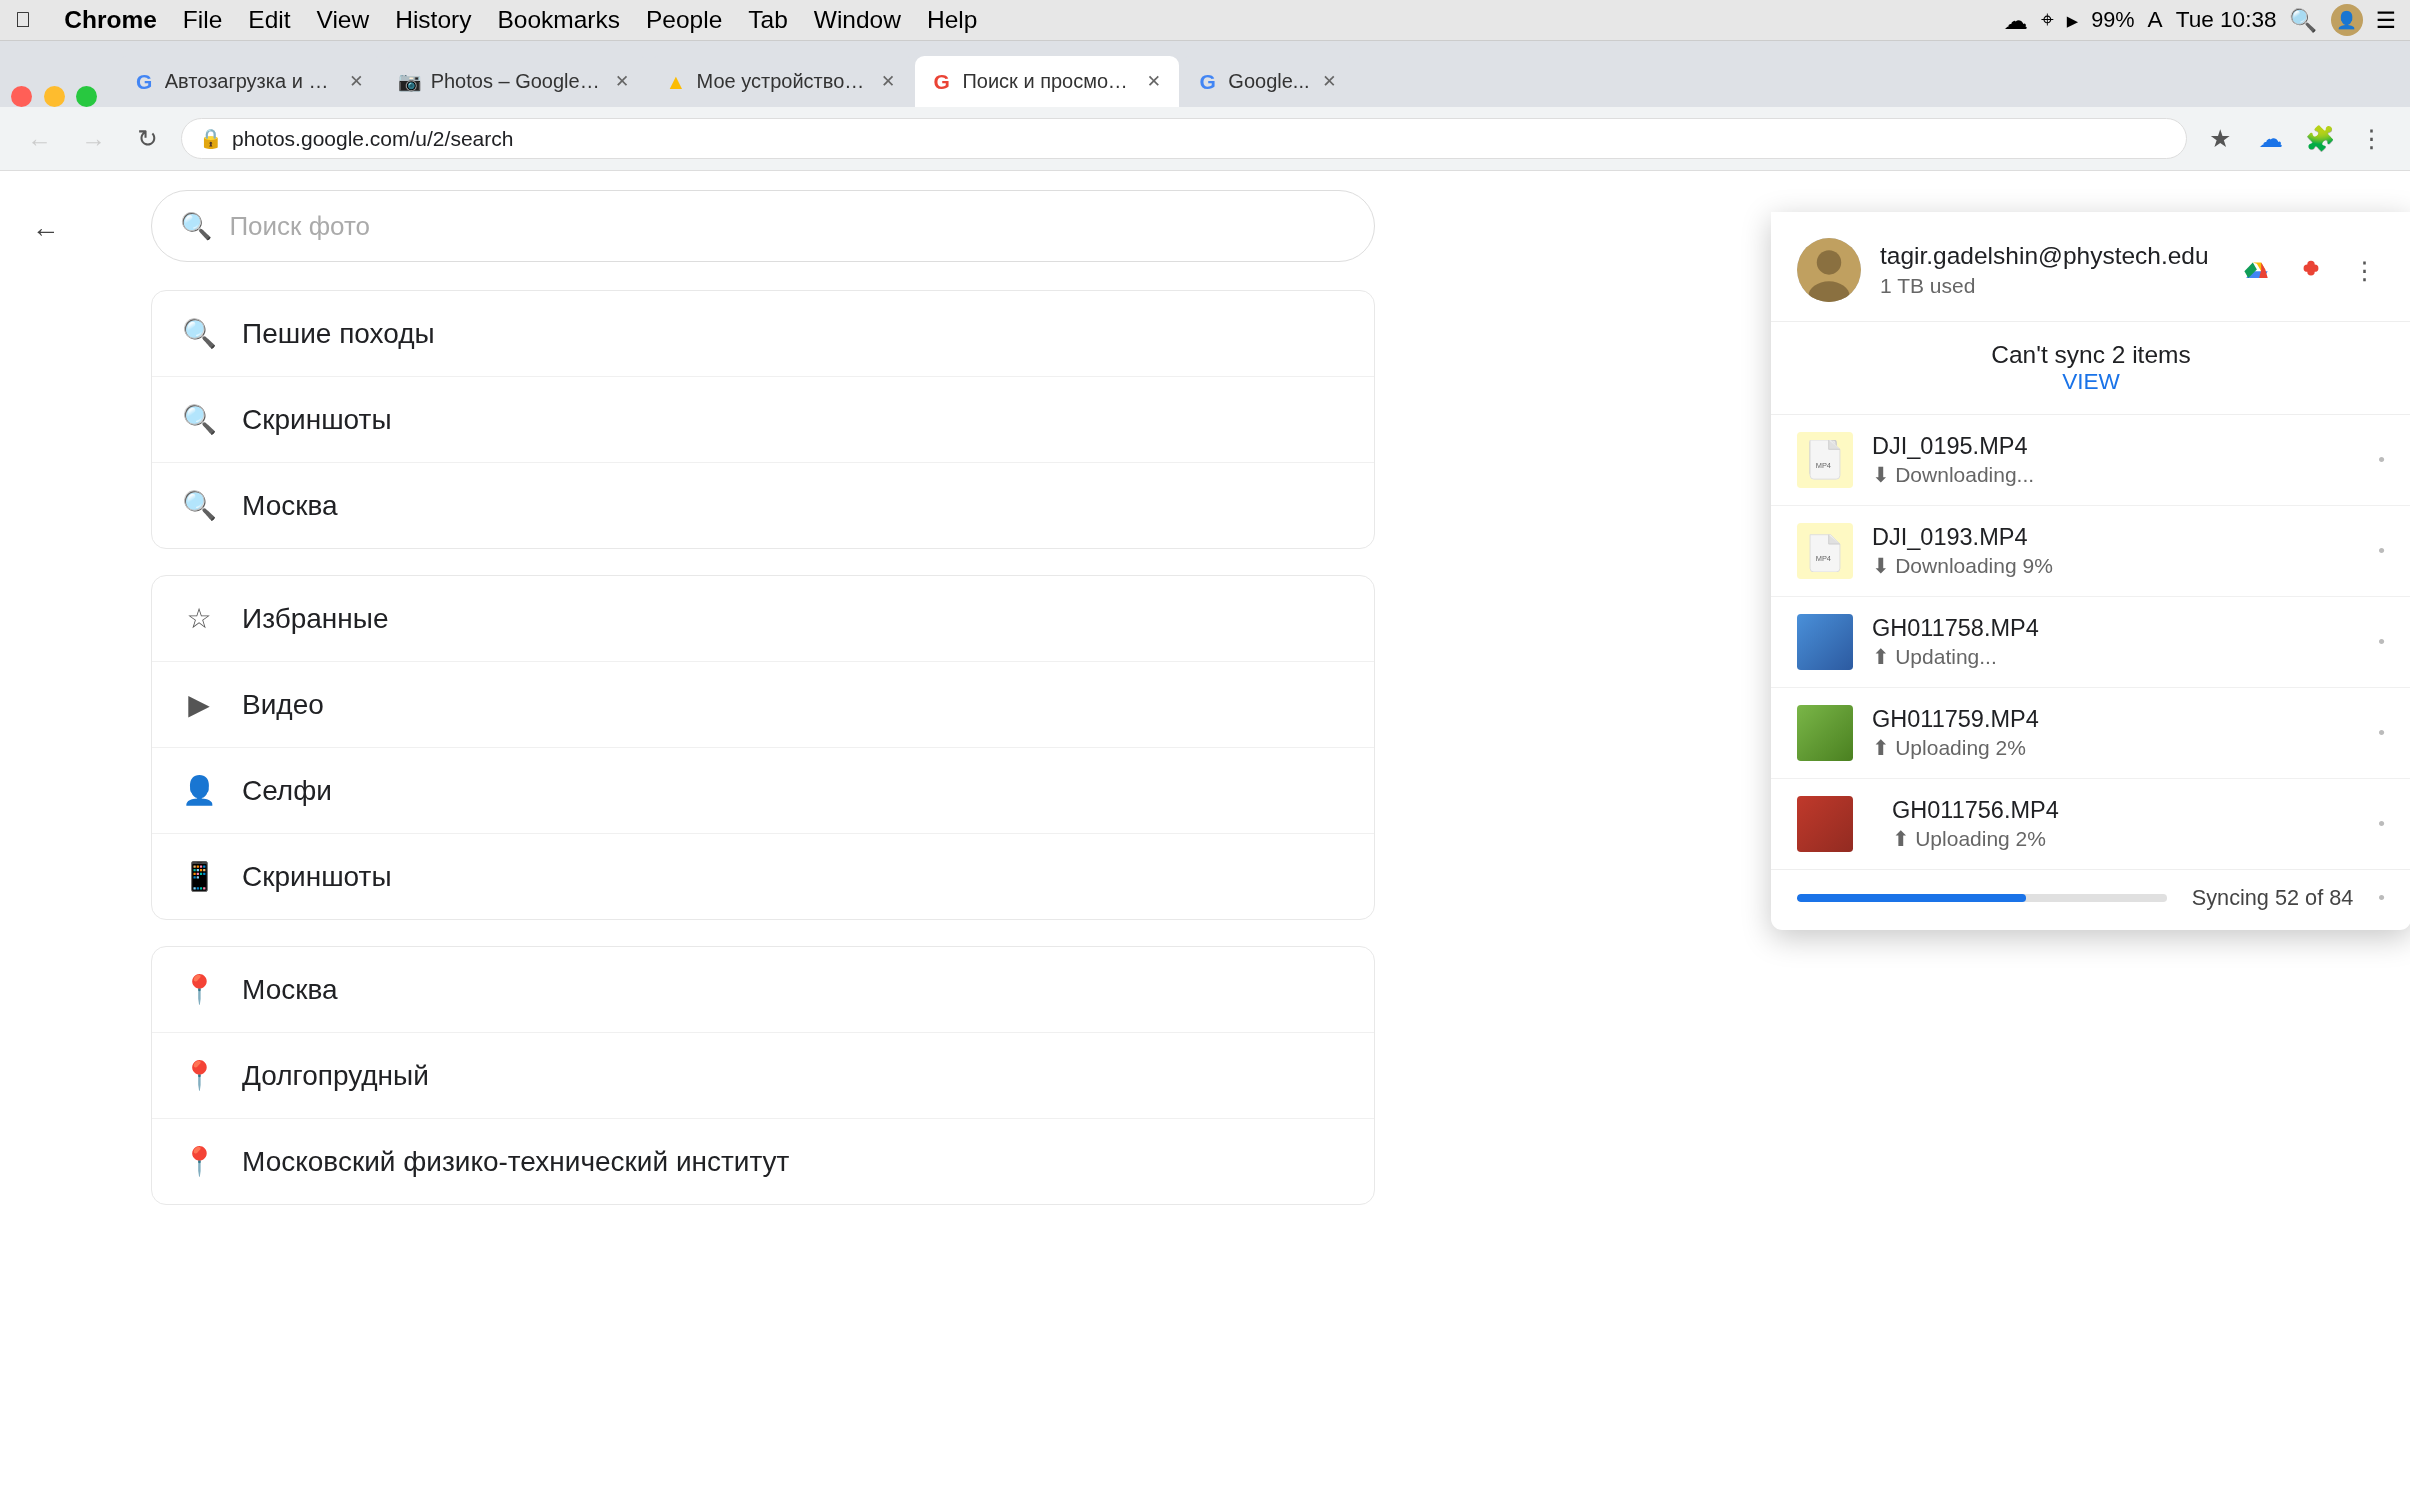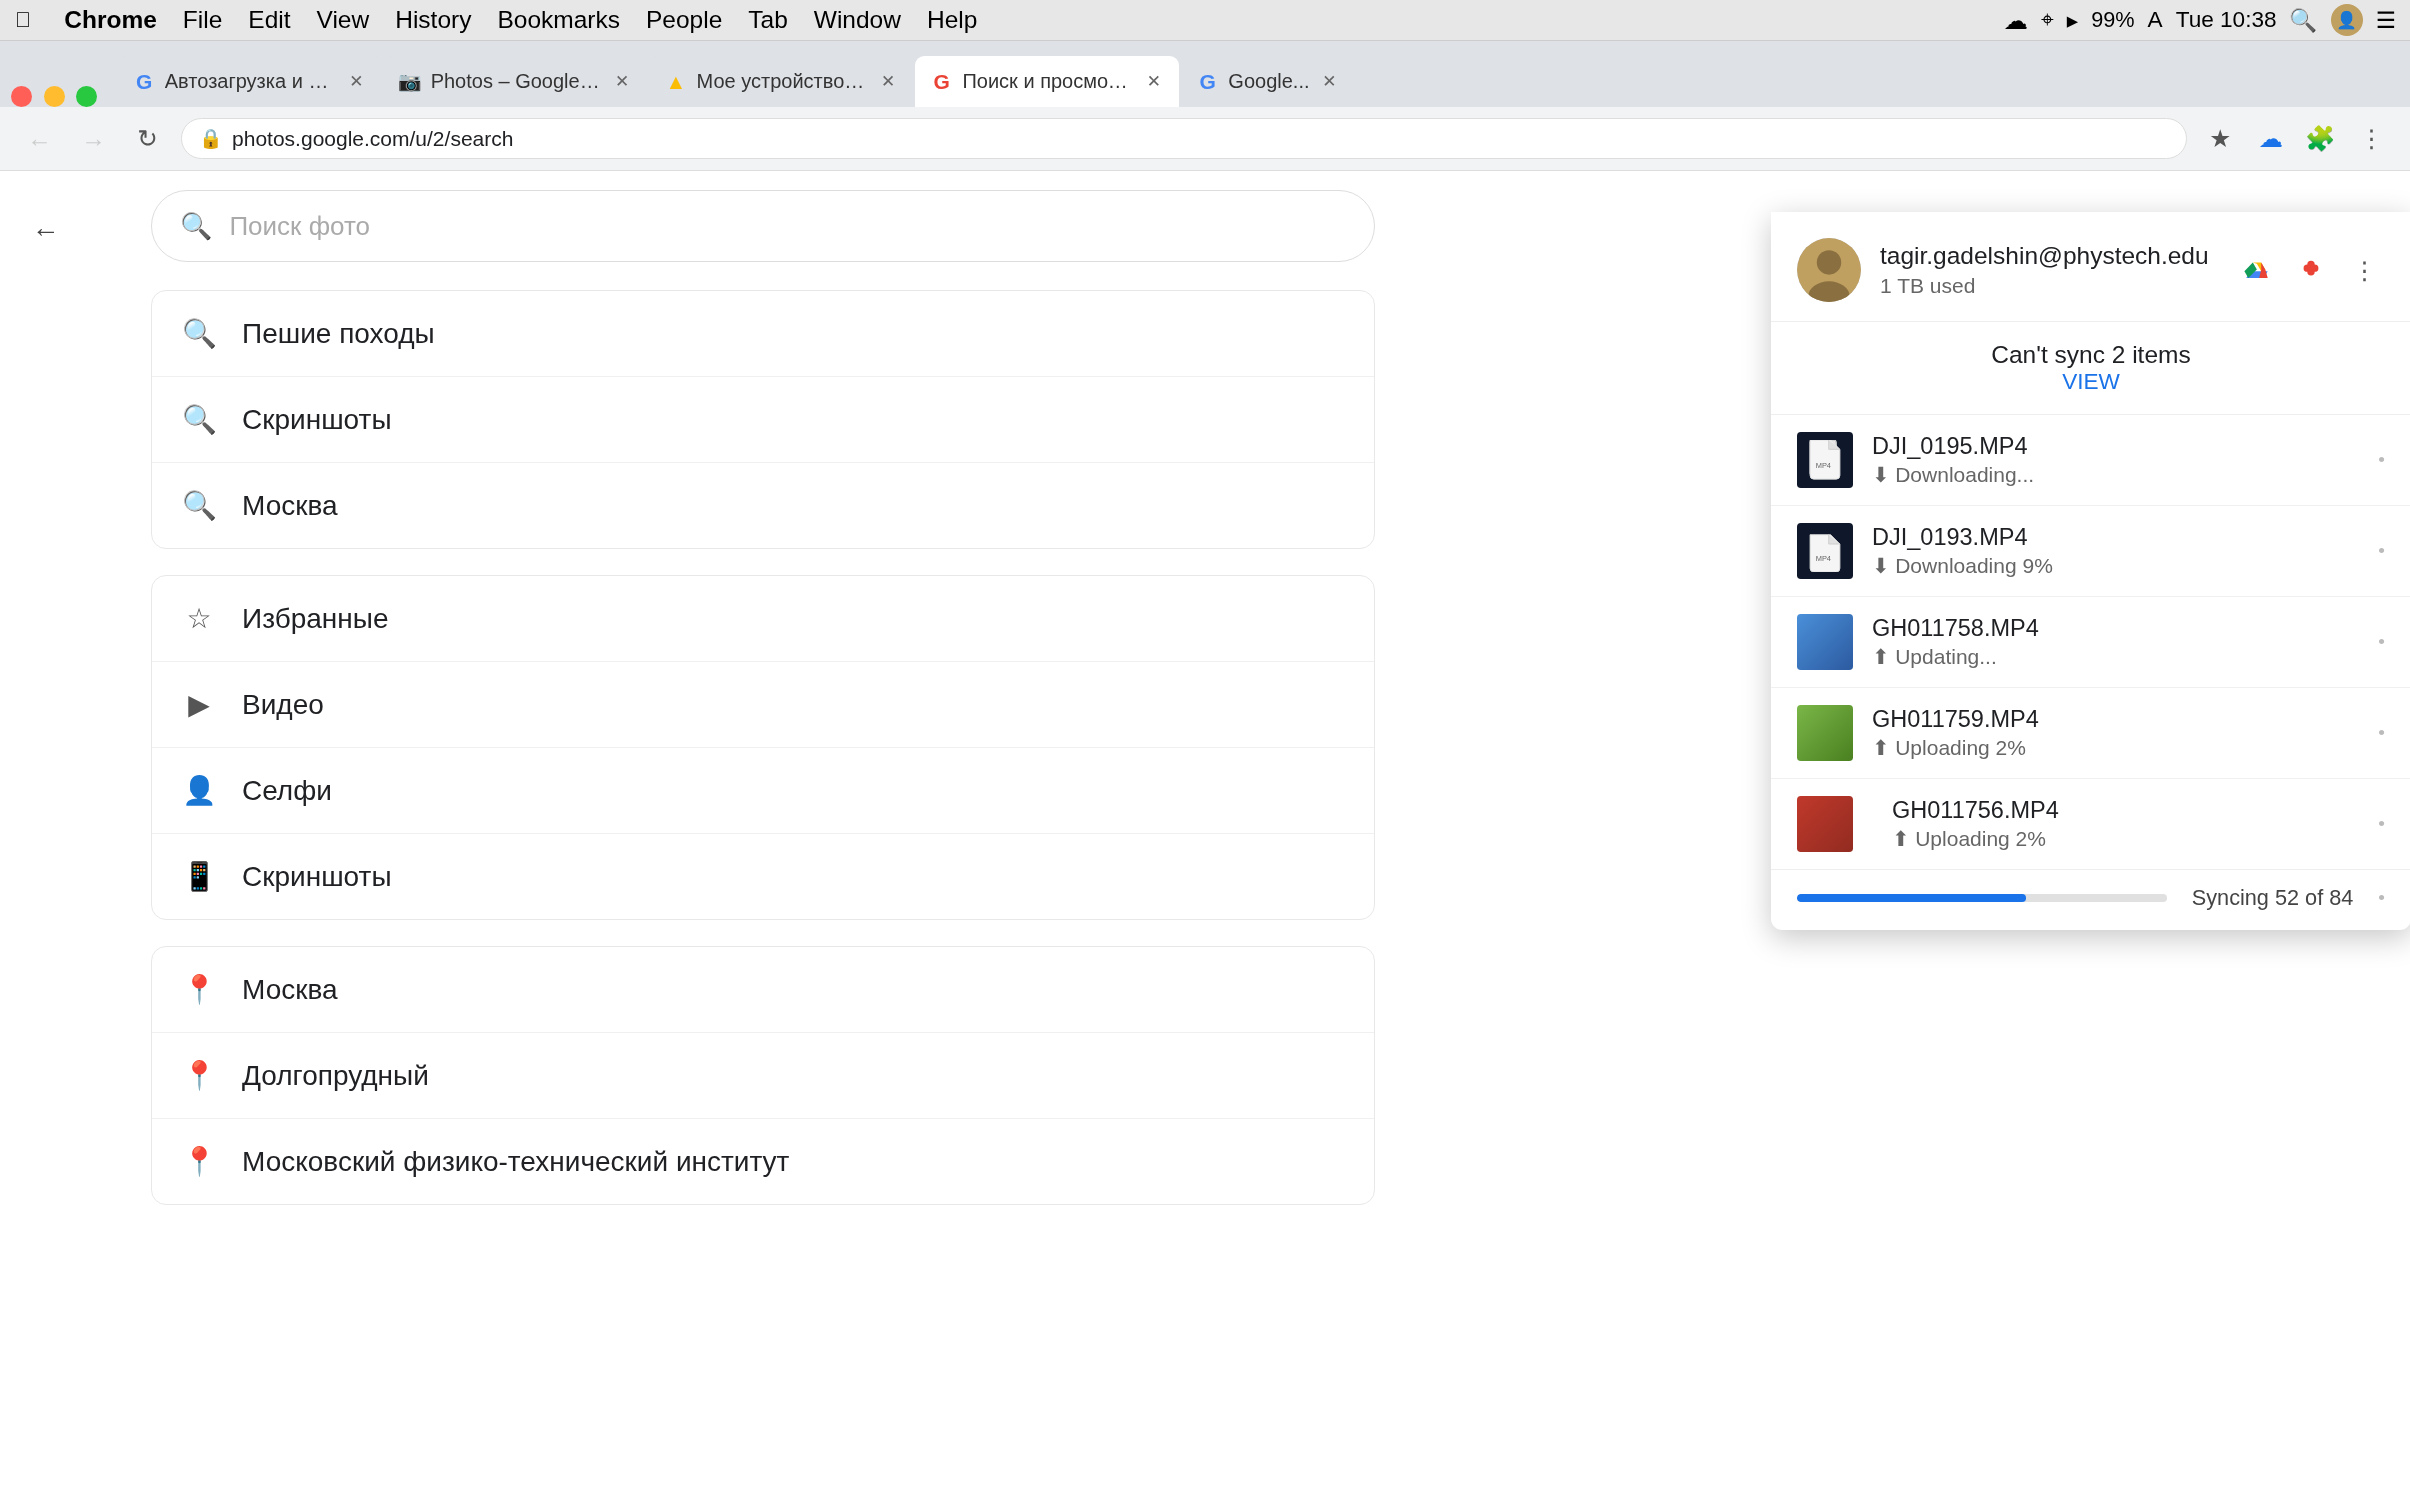--- a/index.html
+++ b/index.html
@@ -331,21 +331,21 @@
       padding: 17px 26px;
       gap: 19px;
       border-bottom: 0.9px solid #f0f0f0;
       cursor: pointer;
     }
     .popup-file-item:last-of-type { border-bottom: none; gap: 39px; }
 
     .popup-file-thumb {
       width: 56px;
       height: 56px;
-      background: #0f172a;
+      background: #fef9c3;
       border-radius: 3.8px;
       display: flex;
       align-items: center;
       justify-content: center;
       font-size: 26px;
       color: #888;
       flex-shrink: 0;
       overflow: hidden;
     }
     .popup-file-info { flex: 1; }

